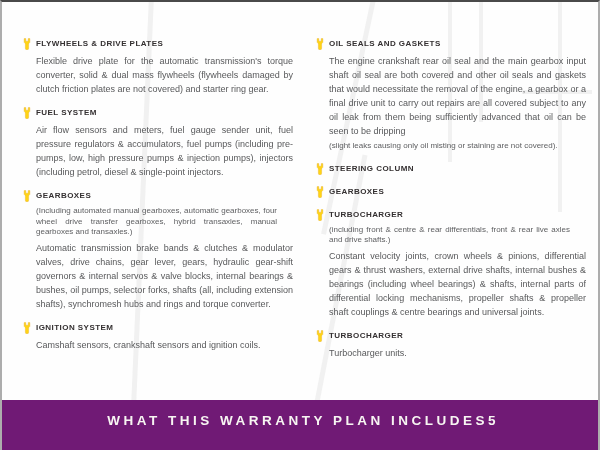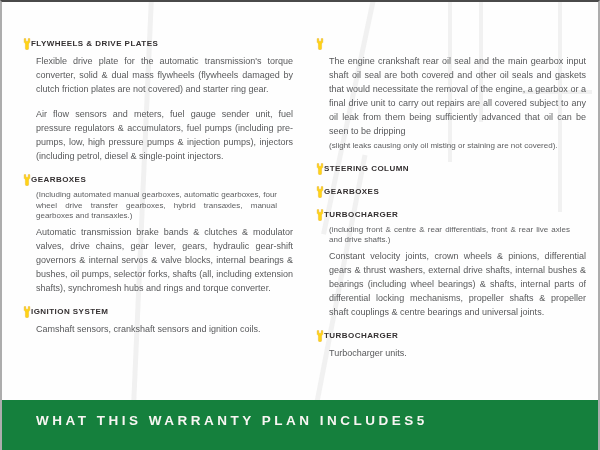--- a/index.html
+++ b/index.html
@@ -19,39 +19,39 @@
   .wm.w4{left:446px;top:0;width:4px;height:160px;}
   .wm.w5{left:477px;top:0;width:4px;height:120px;}
   .wm.w6{left:556px;top:0;width:4px;height:210px;}
   .wm.w7{left:520px;top:88px;width:70px;height:4px;}
   .content{
     position:absolute;z-index:1;top:36px;left:20px;right:12px;
     display:flex;gap:22px;
   }
   .col{width:280px;}
   .sec{margin-bottom:11px;}
-  .sec-head{display:flex;align-items:center;margin-bottom:4px;}
+  .sec-head{display:flex;align-items:center;gap:5px;margin-bottom:4px;}
   .spanner{width:9px;display:flex;justify-content:center;}
   .spanner svg{width:8px;height:12px;display:block;}
   .sec-title{
     font-size:8px;font-weight:bold;color:#343031;
     letter-spacing:.45px;margin:0;line-height:10px;
   }
   p.body{
     font-size:9px;line-height:14px;color:#58595b;
     text-align:justify;margin:0 0 3px 14px;
   }
   p.note{
     font-size:8px;line-height:10.5px;color:#5d5e60;
     text-align:justify;margin:0 16px 3px 14px;
   }
   .footer{
     position:absolute;z-index:2;left:0;right:0;bottom:0;height:50px;
-    background:#15803d;box-sizing:border-box;
-    display:flex;align-items:center;justify-content:flex-start;
+    background:#701a75;box-sizing:border-box;
+    display:flex;align-items:center;justify-content:center;
     padding:0 30px 10px 34px;
   }
   .footer-title{
     color:#f7f5f2;font-size:13.5px;font-weight:bold;letter-spacing:3.5px;
   }
   .footer-page{
     color:#f7f5f2;font-size:13.5px;font-weight:bold;letter-spacing:1px;
   }
 </style>
 </head>
@@ -73,20 +73,28 @@
             <span class="spanner">
               <svg viewBox="0 0 10 16" xmlns="http://www.w3.org/2000/svg">
                 <path d="M1.2 0.8 h2.2 v3.4 h3.2 V0.8 h2.2 v5 L7.2 7.6 v6 a2.2 2.2 0 0 1 -4.4 0 v-6 L1.2 5.8 Z" fill="#ffd415" stroke="#e3a92a" stroke-width="0.5"></path>
               </svg>
             </span>
             <h3 class="sec-title">FLYWHEELS &amp; DRIVE PLATES</h3>
           </div>
           <p class="body">Flexible drive plate for the automatic transmission's torque converter, solid &amp; dual mass flywheels (flywheels damaged by clutch friction plates are not covered) and starter ring gear.</p>
         </section>
         <section class="sec">
+          <div class="sec-head">
+            <span class="spanner">
+              <svg viewBox="0 0 10 16" xmlns="http://www.w3.org/2000/svg">
+                <path d="M1.2 0.8 h2.2 v3.4 h3.2 V0.8 h2.2 v5 L7.2 7.6 v6 a2.2 2.2 0 0 1 -4.4 0 v-6 L1.2 5.8 Z" fill="#ffd415" stroke="#e3a92a" stroke-width="0.5"></path>
+              </svg>
+            </span>
+            <h3 class="sec-title">FUEL SYSTEM</h3>
+          </div>
           <p class="body">Air flow sensors and meters, fuel gauge sender unit, fuel pressure regulators &amp; accumulators, fuel pumps (including pre-pumps, low, high pressure pumps &amp; injection pumps), injectors (including petrol, diesel &amp; single-point injectors.</p>
         </section>
         <section class="sec">
           <div class="sec-head">
             <span class="spanner">
               <svg viewBox="0 0 10 16" xmlns="http://www.w3.org/2000/svg">
                 <path d="M1.2 0.8 h2.2 v3.4 h3.2 V0.8 h2.2 v5 L7.2 7.6 v6 a2.2 2.2 0 0 1 -4.4 0 v-6 L1.2 5.8 Z" fill="#ffd415" stroke="#e3a92a" stroke-width="0.5"></path>
               </svg>
             </span>
             <h3 class="sec-title">GEARBOXES</h3>
@@ -107,20 +115,21 @@
         </section>
       </div>
     <div class="col">
         <section class="sec">
           <div class="sec-head">
             <span class="spanner">
               <svg viewBox="0 0 10 16" xmlns="http://www.w3.org/2000/svg">
                 <path d="M1.2 0.8 h2.2 v3.4 h3.2 V0.8 h2.2 v5 L7.2 7.6 v6 a2.2 2.2 0 0 1 -4.4 0 v-6 L1.2 5.8 Z" fill="#ffd415" stroke="#e3a92a" stroke-width="0.5"></path>
               </svg>
             </span>
+            <h3 class="sec-title">OIL SEALS AND GASKETS</h3>
           </div>
           <p class="body">The engine crankshaft rear oil seal and the main gearbox input shaft oil seal are both covered and other oil seals and gaskets that would necessitate the removal of the engine, a gearbox or a final drive unit to carry out repairs are all covered subject to any oil leak from them being sufficiently advanced that oil can be seen to be dripping</p>
           <p class="note">(slight leaks causing only oil misting or staining are not covered).</p>
         </section>
         <section class="sec">
           <div class="sec-head">
             <span class="spanner">
               <svg viewBox="0 0 10 16" xmlns="http://www.w3.org/2000/svg">
                 <path d="M1.2 0.8 h2.2 v3.4 h3.2 V0.8 h2.2 v5 L7.2 7.6 v6 a2.2 2.2 0 0 1 -4.4 0 v-6 L1.2 5.8 Z" fill="#ffd415" stroke="#e3a92a" stroke-width="0.5"></path>
               </svg>

